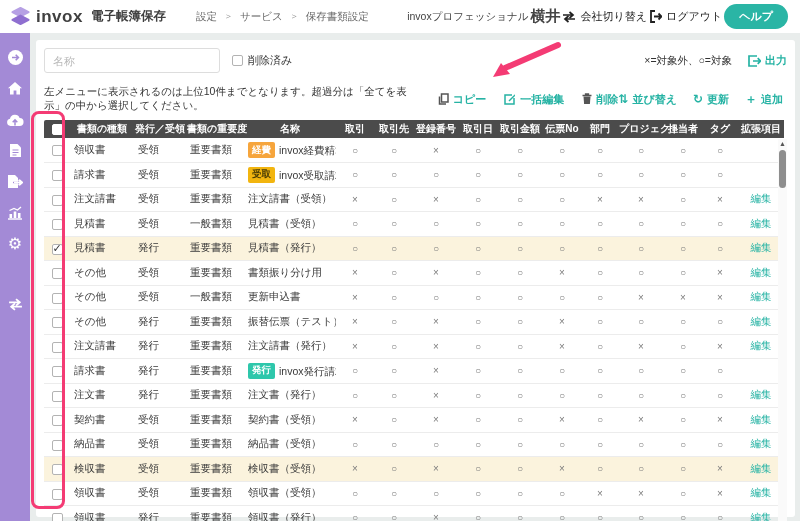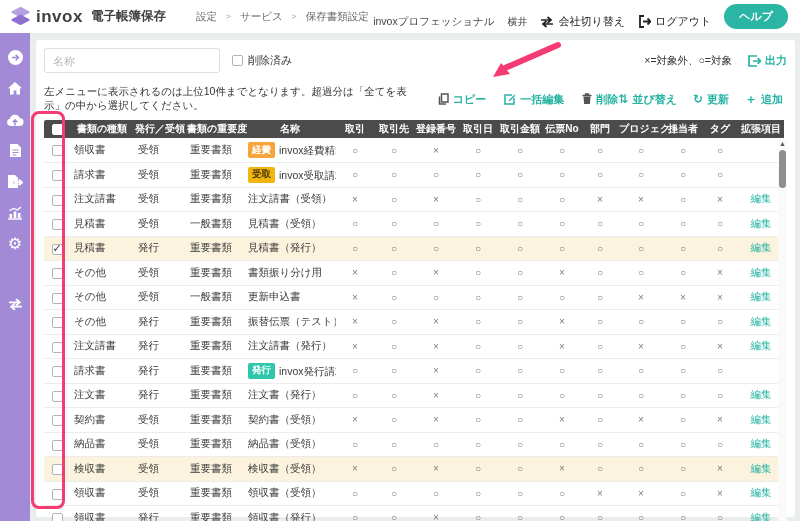--- a/index.html
+++ b/index.html
@@ -9,23 +9,23 @@
     font-size:11px;color:#3a3a3a;background:#e9edec;position:relative;
   }
   
   .topbar{position:absolute;top:0;left:0;right:0;height:33px;background:#fff;
     display:flex;align-items:center;padding:0 12px 0 10px;z-index:6;}
   .logo{display:flex;align-items:center;gap:5px;}
   .logo-name{font-size:17px;font-weight:bold;color:#404040;letter-spacing:.5px;}
   .logo-sub{font-size:12.5px;font-weight:bold;color:#404040;margin-left:3px;}
   .breadcrumb{margin-left:30px;display:flex;align-items:center;gap:7px;color:#666;font-size:10.5px;}
   .bc-sep{color:#999;font-size:9px;}
-  .topbar-right{margin-left:auto;display:flex;align-items:flex-end;gap:13px;}
+  .topbar-right{margin-left:auto;display:flex;align-items:center;gap:2px;}
   .plan-text{font-size:10.5px;color:#444;}
-  .user-text{font-size:10px;color:#444;}
+  .user-text{font-size:15px;color:#444;font-weight:bold;}
   .top-btn{display:flex;align-items:center;gap:4px;font-size:11px;font-weight:normal;color:#222;cursor:pointer;}
   .help-btn{background:#2ab5a5;color:#fff;font-weight:bold;font-size:11px;
     border:none;border-radius:13px;padding:5px 15px;cursor:pointer;}
   
   .sidebar{position:absolute;top:33px;left:0;bottom:0;width:30px;background:#a38ad6;
     display:flex;flex-direction:column;align-items:center;padding-top:9px;z-index:5;}
   .side-item{width:30px;height:31px;display:flex;align-items:center;justify-content:center;cursor:pointer;}
   .side-item.gap{margin-top:30px;}
   
   .main{position:absolute;top:33px;left:30px;right:0;bottom:0;background:#e9edec;padding:7px 5px 4px 6px;}

